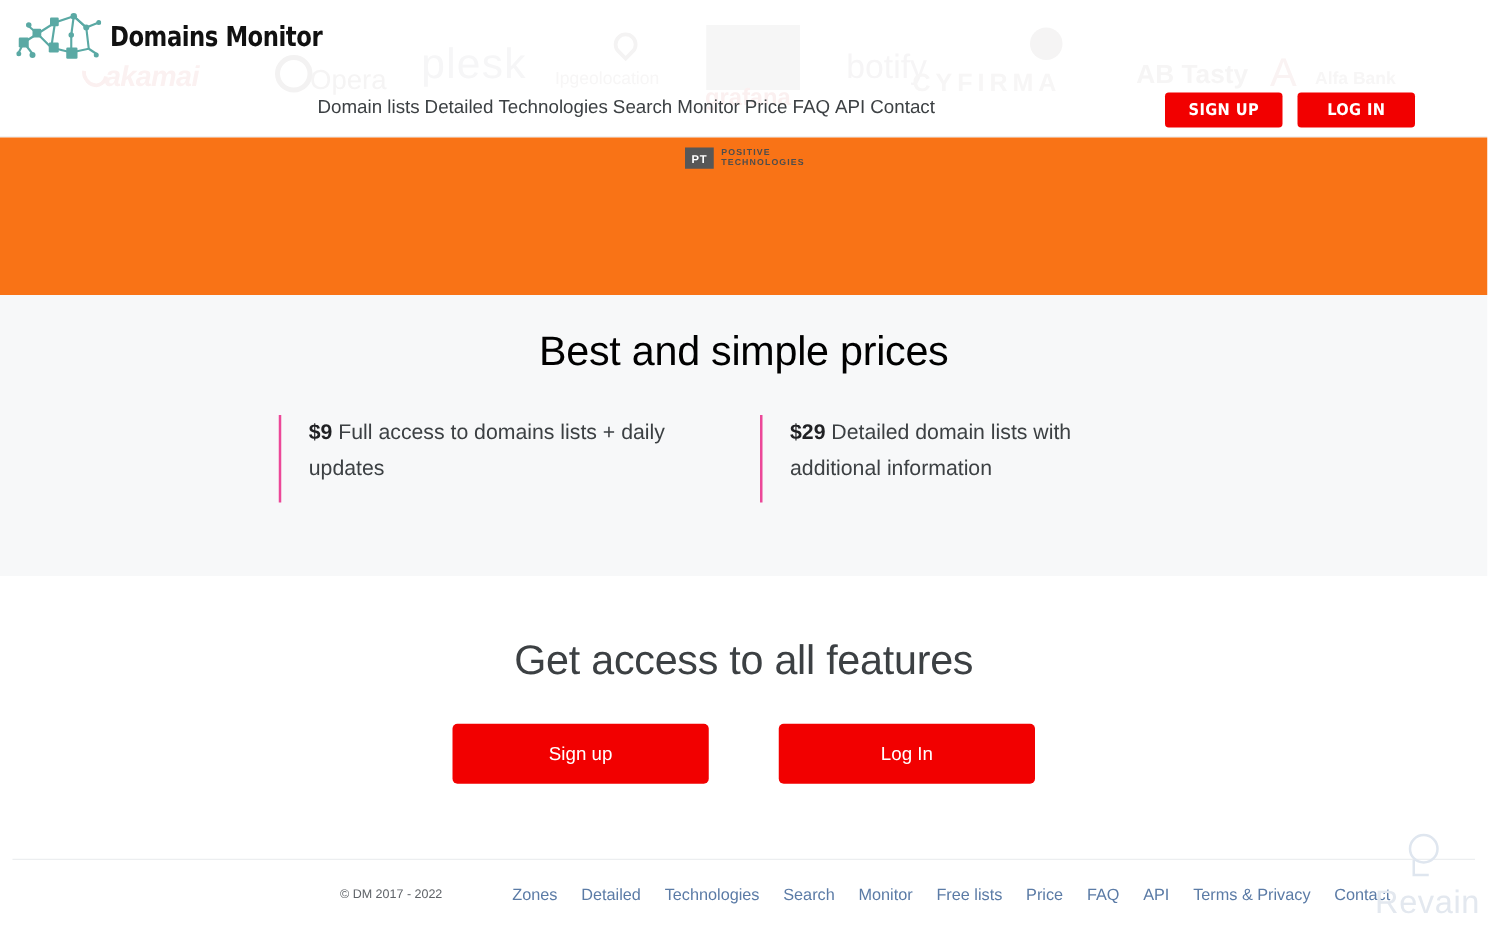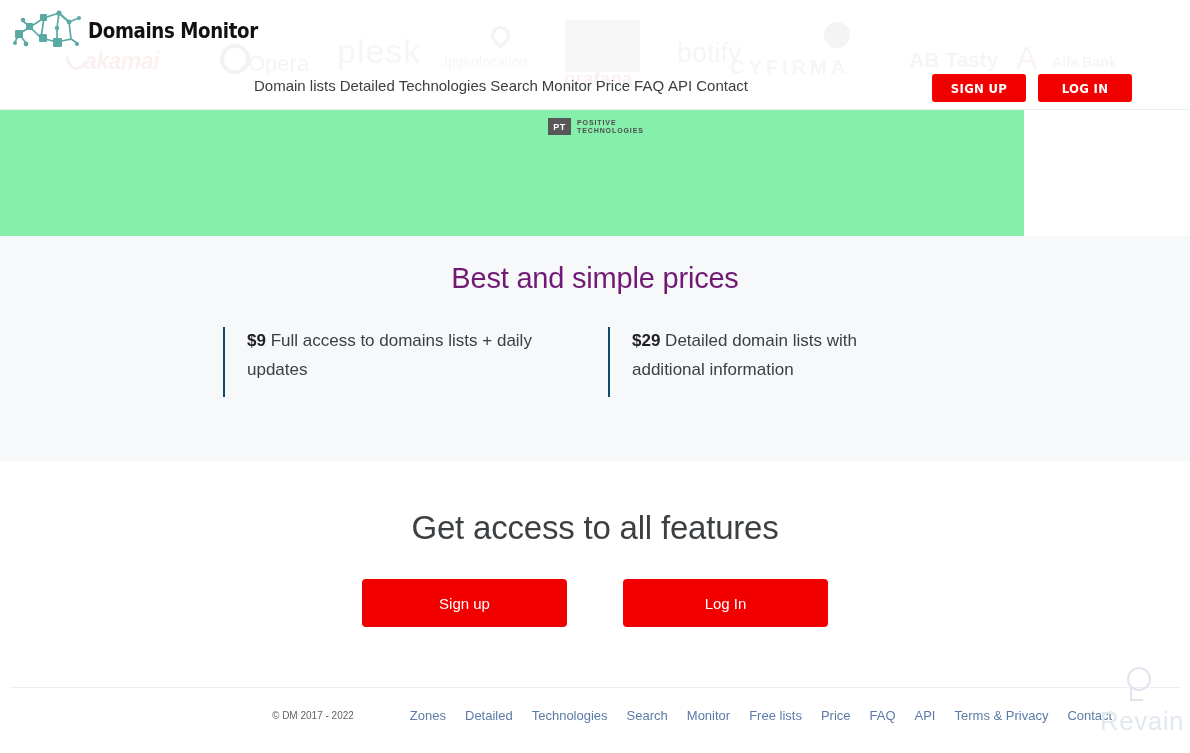--- a/index.html
+++ b/index.html
@@ -202,23 +202,23 @@
     font-weight: 700;
     letter-spacing: 0.3px;
     font-family: "DejaVu Sans", sans-serif;
     font-stretch: condensed;
     cursor: pointer;
   }
 
   
   .pt-strip {
     position: relative;
-    width: 1024px;
+    width: 1190px;
     height: 126px;
-    background: #86efac;
+    background: #f97316;
     padding-left: 40px;
   }
   .pt-logo {
     position: absolute;
     left: 548px;
     top: 8px;
     display: flex;
     align-items: center;
     gap: 6px;
   }
@@ -249,34 +249,34 @@
 
   
   .pricing {
     position: relative;
     width: 1190px;
     height: 225px;
     background: #f7f8f9;
   }
   .pricing-title {
     text-align: center;
-    font-size: 29px;
-    font-weight: 400;
-    color: #701a75;
+    font-size: 33px;
+    font-weight: 400;
+    color: #000000;
     padding-top: 26px;
     letter-spacing: -0.2px;
   }
   .price-row {
     display: flex;
     margin-top: 32px;
     padding-left: 223px;
   }
   .price-item {
     width: 385px;
-    border-left: 2px solid #0c4a6e;
+    border-left: 2px solid #ec4899;
     padding-left: 22px;
     min-height: 70px;
   }
   .price-item p {
     font-size: 17px;
     line-height: 1.68;
     color: #3c4043;
     max-width: 290px;
   }
   .price-amount { font-weight: 700; color: #202124; }

